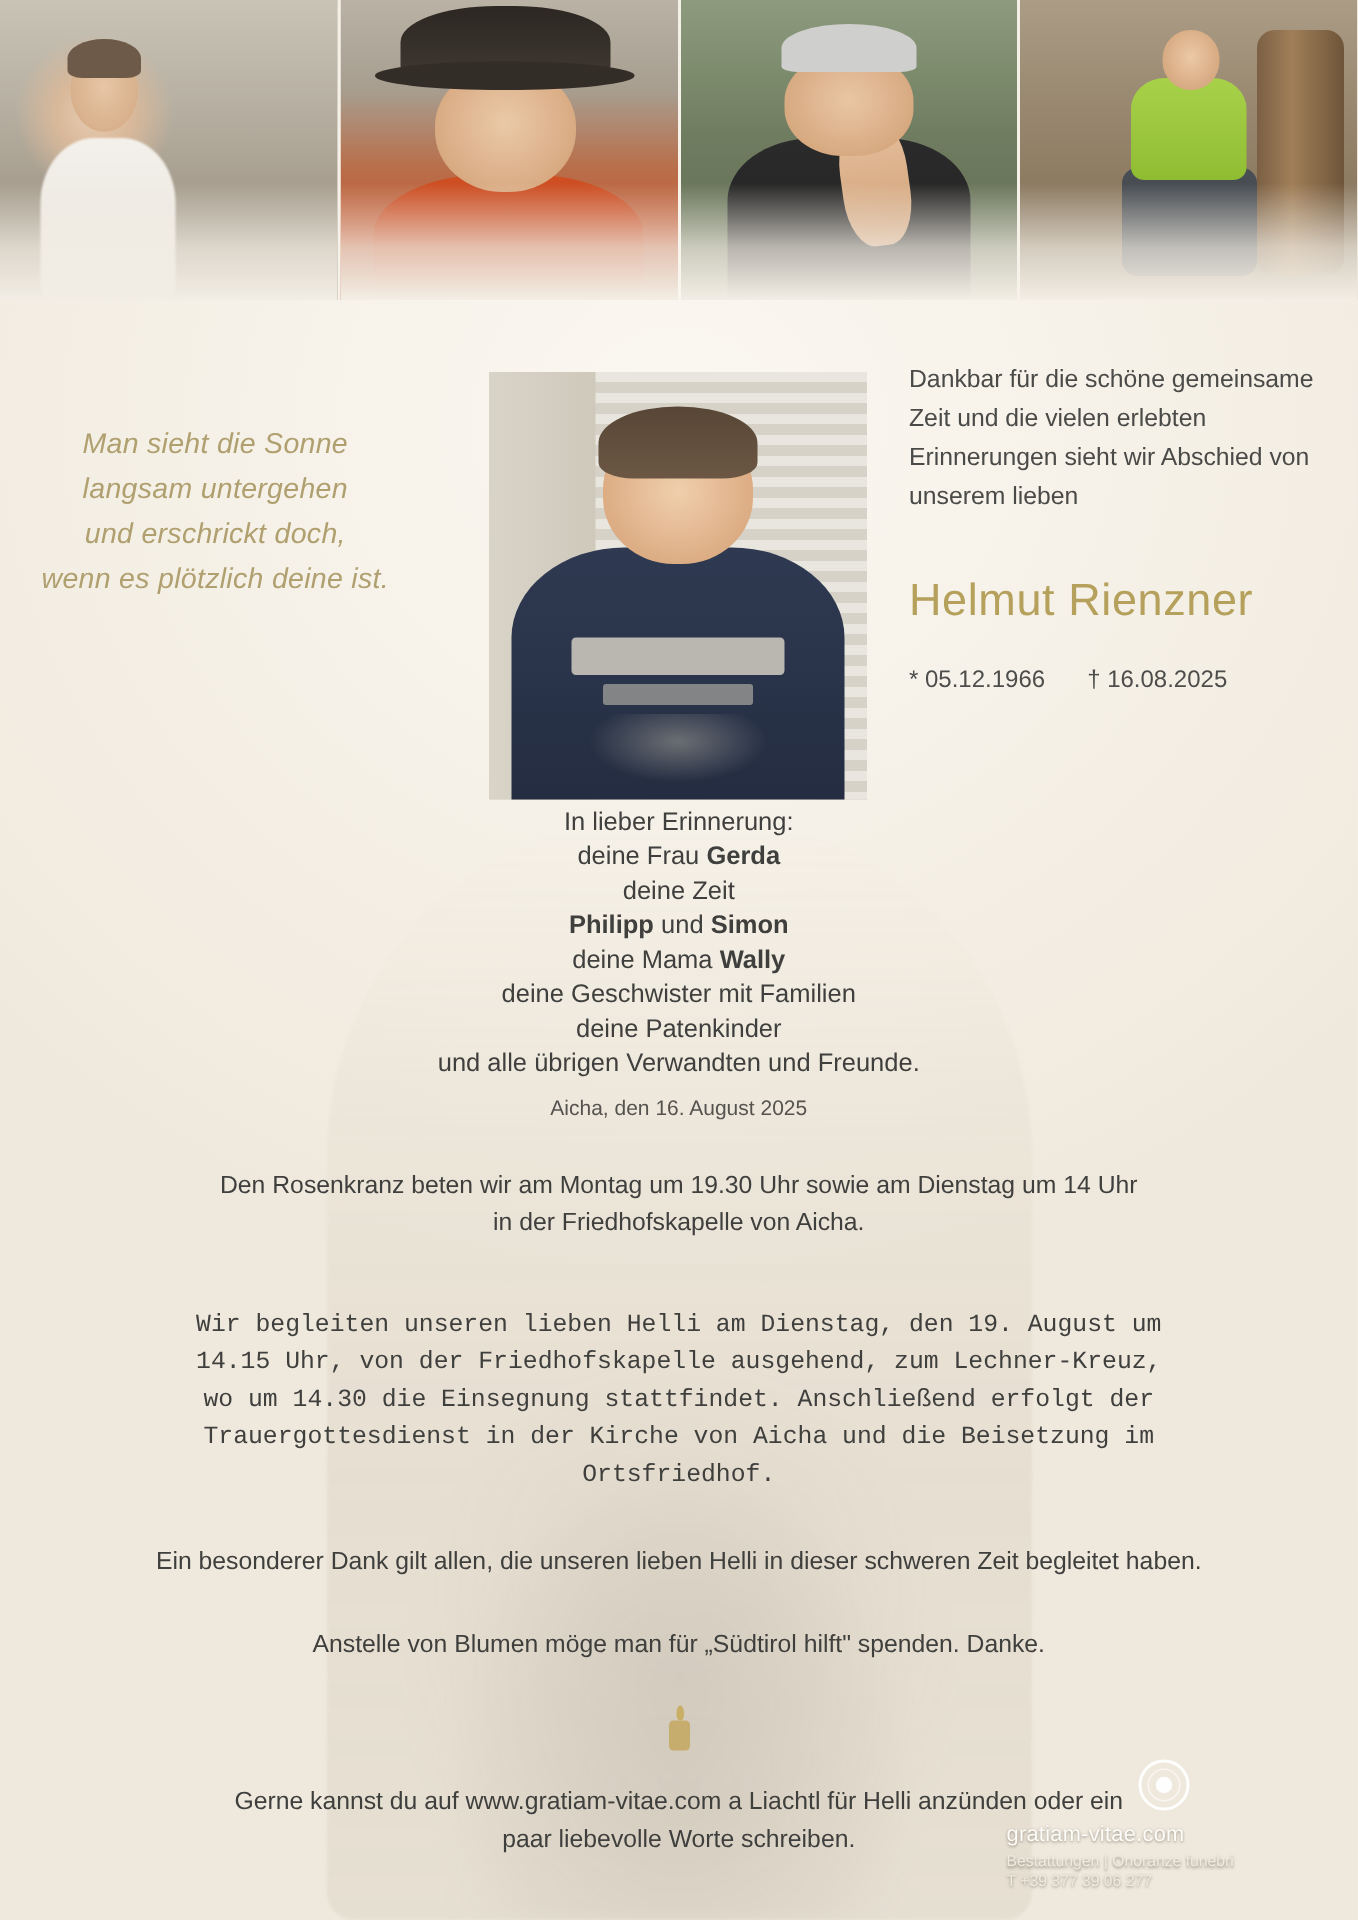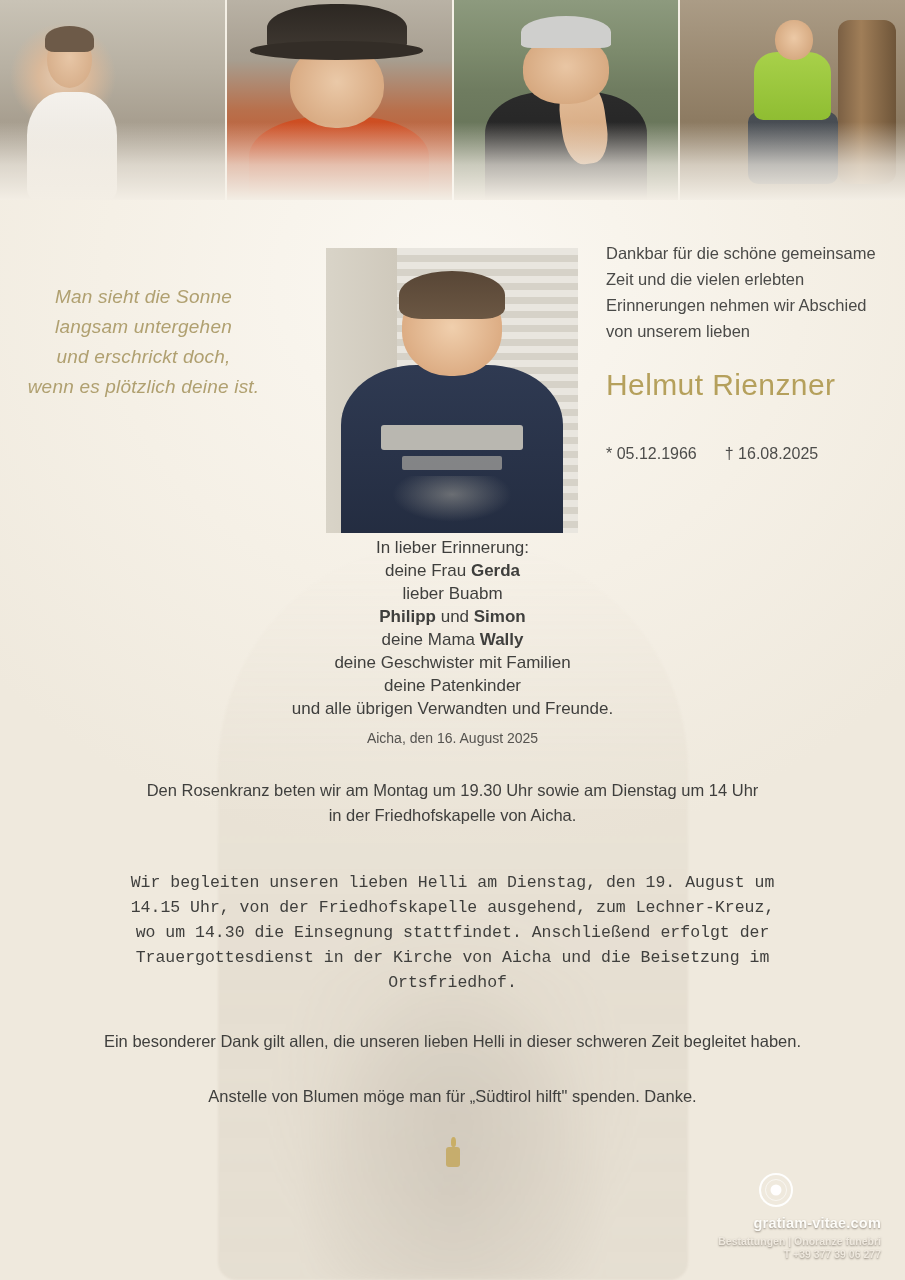--- a/index.html
+++ b/index.html
@@ -254,21 +254,21 @@
     left: 606px;
     top: 40px;
     width: 290px;
     font-size: 16.5px;
     line-height: 26px;
     color: #4a4a48;
   }
   .name {
     position: absolute;
     left: 606px;
-    top: 168px;
+    top: 184px;
     font-size: 30px;
     color: #b5a05c;
     letter-spacing: 0.4px;
     font-weight: 400;
   }
   .dates {
     position: absolute;
     left: 606px;
     top: 245px;
     width: 290px;
@@ -322,25 +322,24 @@
     position:absolute; left:11px; top:0px; width:5px; height:10px;
     background:#c9ae66; border-radius:50% 50% 40% 40%;
   }
   .p-light { margin-top: 22px; width: 620px; }
 
   
   .footer {
     position: absolute;
     right: 24px;
     bottom: 20px;
-    text-align: right;
+    text-align: left;
     color: #fdfcf8;
     z-index: 5;
     width: 210px;
-    font-weight: bold;
   }
   .footer .logo {
     width: 34px; height: 34px;
     margin: 0 auto 8px;
     border-radius: 50%;
     border: 2px solid rgba(255,255,255,0.92);
     position: relative;
   }
   .footer .logo::after {
     content:""; position:absolute; left:50%; top:50%;
@@ -429,36 +428,36 @@
       <span class="blinds"></span>
       <span class="wall"></span>
       <span class="p-body"></span>
       <span class="p-print"></span>
       <span class="p-print2"></span>
       <span class="p-print3"></span>
       <span class="p-head"></span>
       <span class="p-hair"></span>
     </div>
 
-    <div class="intro">Dankbar für die schöne gemeinsame Zeit und die vielen erlebten Erinnerungen nehmen wir Abschied von unserem lieben</div>
+    <div class="intro">Dankbar für die schöne gemeinsame Zeit und die vielen erlebten Erinnerungen sieht wir Abschied von unserem lieben</div>
     <div class="name">Helmut Rienzner</div>
     <div class="dates">
       <span class="d-born">* 05.12.1966</span>
       <span class="d-died">† 16.08.2025</span>
     </div>
   </div>
 
   <div class="middle">
 
     <div class="family">
       <div>In lieber Erinnerung:</div>
       <div>
         <span>deine Frau </span><span class="b">Gerda</span>
       </div>
-      <div>lieber Buabm</div>
+      <div>deine Zeit</div>
       <div>
         <span class="b">Philipp</span><span> und </span><span class="b">Simon</span>
       </div>
       <div>
         <span>deine Mama </span><span class="b">Wally</span>
       </div>
       <div>deine Geschwister mit Familien</div>
       <div>deine Patenkinder</div>
       <div>und alle übrigen Verwandten und Freunde.</div>
     </div>
@@ -468,20 +467,21 @@
     <div class="para p-rosary">Den Rosenkranz beten wir am Montag um 19.30 Uhr sowie am Dienstag um 14 Uhr in der Friedhofskapelle von Aicha.</div>
     <div class="para p-funeral">Wir begleiten unseren lieben Helli am Dienstag, den 19. August um 14.15 Uhr, von der Friedhofskapelle ausgehend, zum Lechner-Kreuz, wo um 14.30 die Einsegnung stattfindet. Anschließend erfolgt der Trauergottesdienst in der Kirche von Aicha und die Beisetzung im Ortsfriedhof.</div>
     <div class="para p-thanks">Ein besonderer Dank gilt allen, die unseren lieben Helli in dieser schweren Zeit begleitet haben.</div>
     <div class="para p-flowers">Anstelle von Blumen möge man für  „Südtirol hilft" spenden. Danke.</div>
 
     <div class="candle">
       <span class="flame"></span>
       <span class="body"></span>
     </div>
 
+    <div class="para p-light">Gerne kannst du auf www.gratiam-vitae.com a Liachtl für Helli anzünden oder ein paar liebevolle Worte schreiben.</div>
   </div>
 
   <div class="footer">
     <div class="logo"></div>
     <div class="site">gratiam-vitae.com</div>
     <div class="sub">Bestattungen | Onoranze funebri</div>
     <div class="tel">T +39 377 39 06 277</div>
   </div>
 
 </div>

